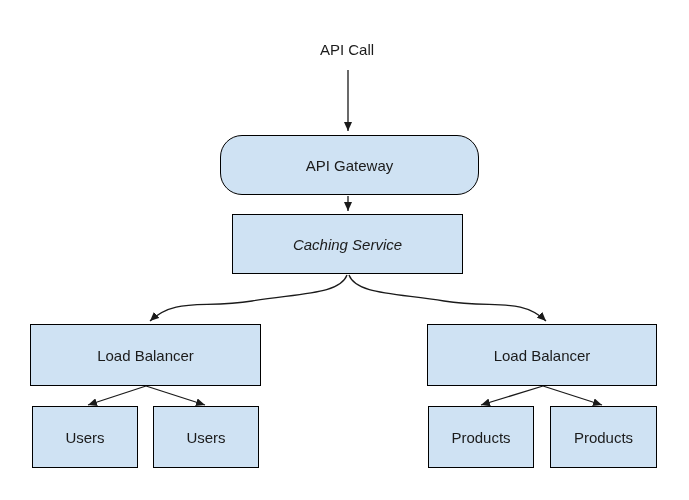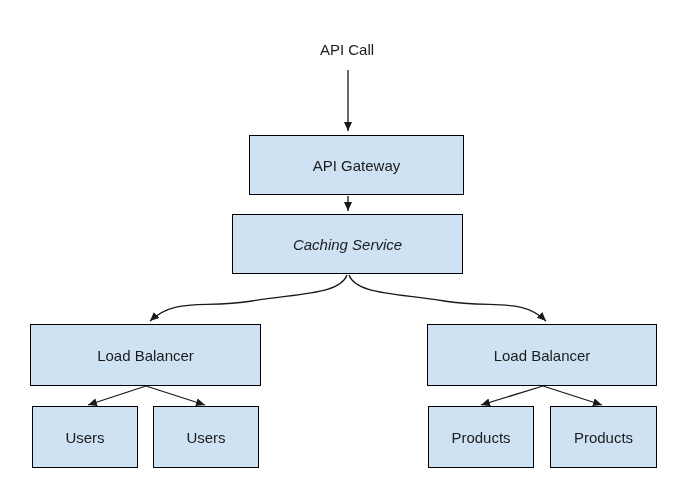--- a/index.html
+++ b/index.html
@@ -23,21 +23,21 @@
     box-sizing:border-box;
     white-space:nowrap;
   }
   .free-label{
     position:absolute;
     font-size:15px;color:var(--text,#1b1b1b);
     display:flex;align-items:center;justify-content:center;
     white-space:nowrap;
   }
   .n-api-call        {left:297px;top:38px;width:100px;height:22px;text-align:right;}
-  .n-api-gateway     {left:249px;top:135px;width:215px;height:60px;}
+  .n-api-gateway     {left:220px;top:135px;width:259px;height:60px;border-radius:22px;}
   .n-caching-service {left:232px;top:214px;width:231px;height:60px;font-style:italic;}
   .n-lb-left         {left:30px; top:324px;width:231px;height:62px;}
   .n-lb-right        {left:427px;top:324px;width:230px;height:62px;}
   .n-users-1         {left:32px; top:406px;width:106px;height:62px;}
   .n-users-2         {left:153px;top:406px;width:106px;height:62px;}
   .n-products-1      {left:428px;top:406px;width:106px;height:62px;}
   .n-products-2      {left:550px;top:406px;width:107px;height:62px;}
 </style>
 </head>
 <body>

